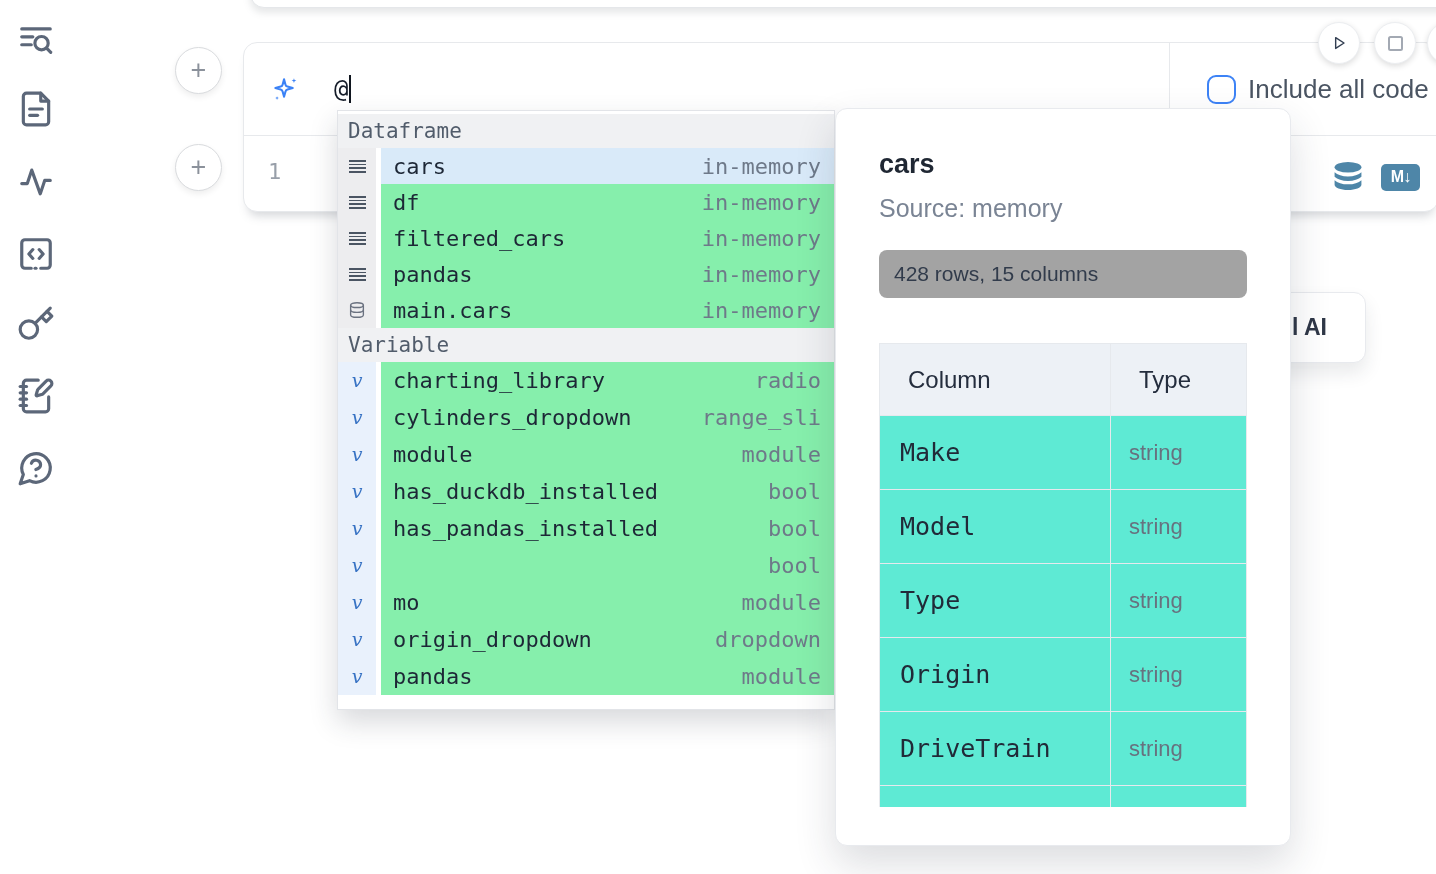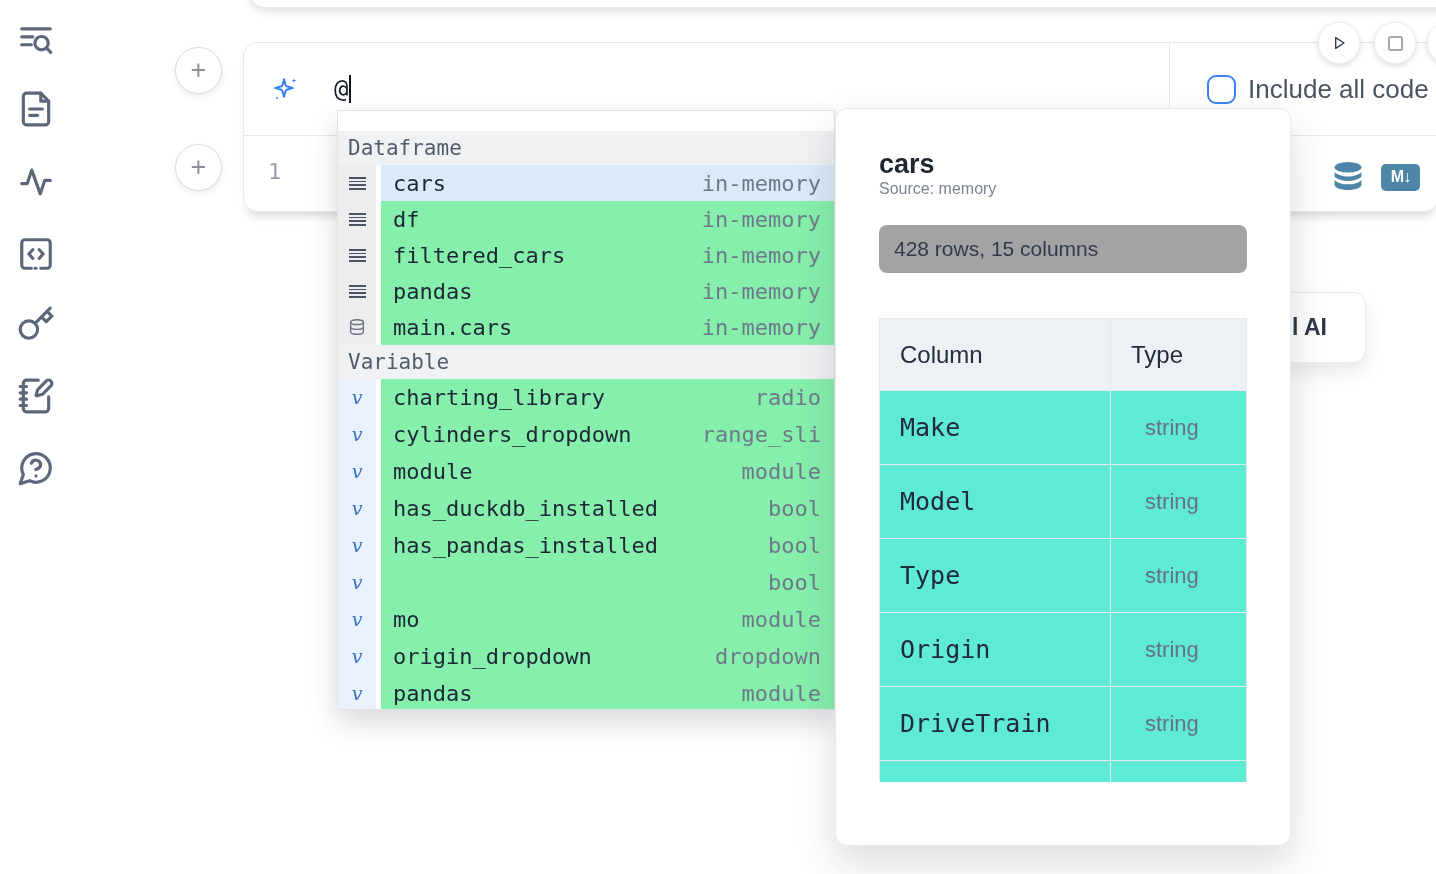--- a/index.html
+++ b/index.html
@@ -51,21 +51,21 @@
 
   
   .run-circle { position:absolute; top:22px; width:42px; height:42px; border-radius:50%;
     background:#fff; border:1px solid #eceef1; box-shadow:0 2px 6px rgba(0,0,0,.14);
     display:flex; align-items:center; justify-content:center; cursor:pointer; z-index:6; }
   .stop-square { width:15px; height:15px; border:2px solid #a3a9b3; border-radius:2.5px; }
 
   
   .autocomplete { position:absolute; left:337px; top:110px; width:498px; height:600px;
     background:#fff; border:1px solid #e2e4e8; box-shadow:0 12px 26px rgba(40,45,60,.18);
-    overflow:hidden; z-index:20; padding-top:20px;
+    overflow:hidden; z-index:20; padding-top:3px;
     font-family:"DejaVu Sans Mono", monospace; }
   .ac-header { height:34px; line-height:34px; background:#f0f1f3; color:#515c6b;
     font-size:21px; padding-left:10px; }
   .ac-row { display:flex; height:36px; align-items:stretch; cursor:pointer; }
   .ac-row.var { height:37px; }
   .ac-gutter { width:38px; flex:0 0 auto; background:#ededef; display:flex; align-items:center; justify-content:center; }
   .ac-row.var .ac-gutter { background:#e9f1fc; }
   .ac-gap { width:5px; flex:0 0 auto; background:#fff; }
   .ac-content { flex:1; display:flex; align-items:center; background:#86efac; }
   .ac-row.selected .ac-content { background:#d9eaf9; }
@@ -82,32 +82,32 @@
     box-shadow:0 10px 18px rgba(40,45,60,.10); z-index:10;
     display:flex; align-items:center; padding-left:51px;
     font-size:23px; font-weight:bold; color:#2f3747; cursor:pointer; }
 
   
   .preview { position:absolute; left:835px; top:108px; width:456px; height:738px;
     background:#fff; border:1px solid #e8eaee; border-radius:12px;
     box-shadow:0 18px 40px rgba(40,45,60,.16); z-index:30;
     padding:40px 43px 0 43px; overflow:hidden; }
   .pv-title { font-size:27px; font-weight:bold; color:#1f2733; }
-  .pv-source { font-size:16px; color:#7a8494; }
+  .pv-source { margin-top:14px; font-size:25px; color:#7a8494; }
   .pv-shape { margin-top:27px; background:#a3a3a3; border-radius:8px; padding:12px 15px;
     font-size:21px; color:#313b4b; }
   .pv-table-wrap { margin-top:45px; height:464px; overflow:hidden; }
   table.pv-table { width:100%; border-collapse:collapse; }
   .pv-table th, .pv-table td { border:1px solid #e6e9ed; text-align:left; }
   .pv-table th { background:#edf1f6; font-size:24px; font-weight:normal; color:#242d3d;
-    height:72px; padding-left:20px; }
+    height:72px; padding-left:28px; }
   .pv-table th.col-type, .pv-table td.cell-type { width:136px; }
   .pv-table td { height:74px; background:#5eead4; }
   .cell-col { font-family:"DejaVu Sans Mono", monospace; font-size:25px; color:#212a38; padding-left:20px; }
-  .cell-type { font-size:22px; color:#67727f; padding-left:34px; }
+  .cell-type { font-size:22px; color:#67727f; padding-left:18px; }
 </style>
 </head>
 <body>
 
 <div class="sidebar">
   <div class="side-icon" style="top:21px">
     <svg viewBox="0 0 24 24">
         <path d="M21 5H3"></path>
         <path d="M10 10H3"></path>
         <path d="M9 15H3"></path>

